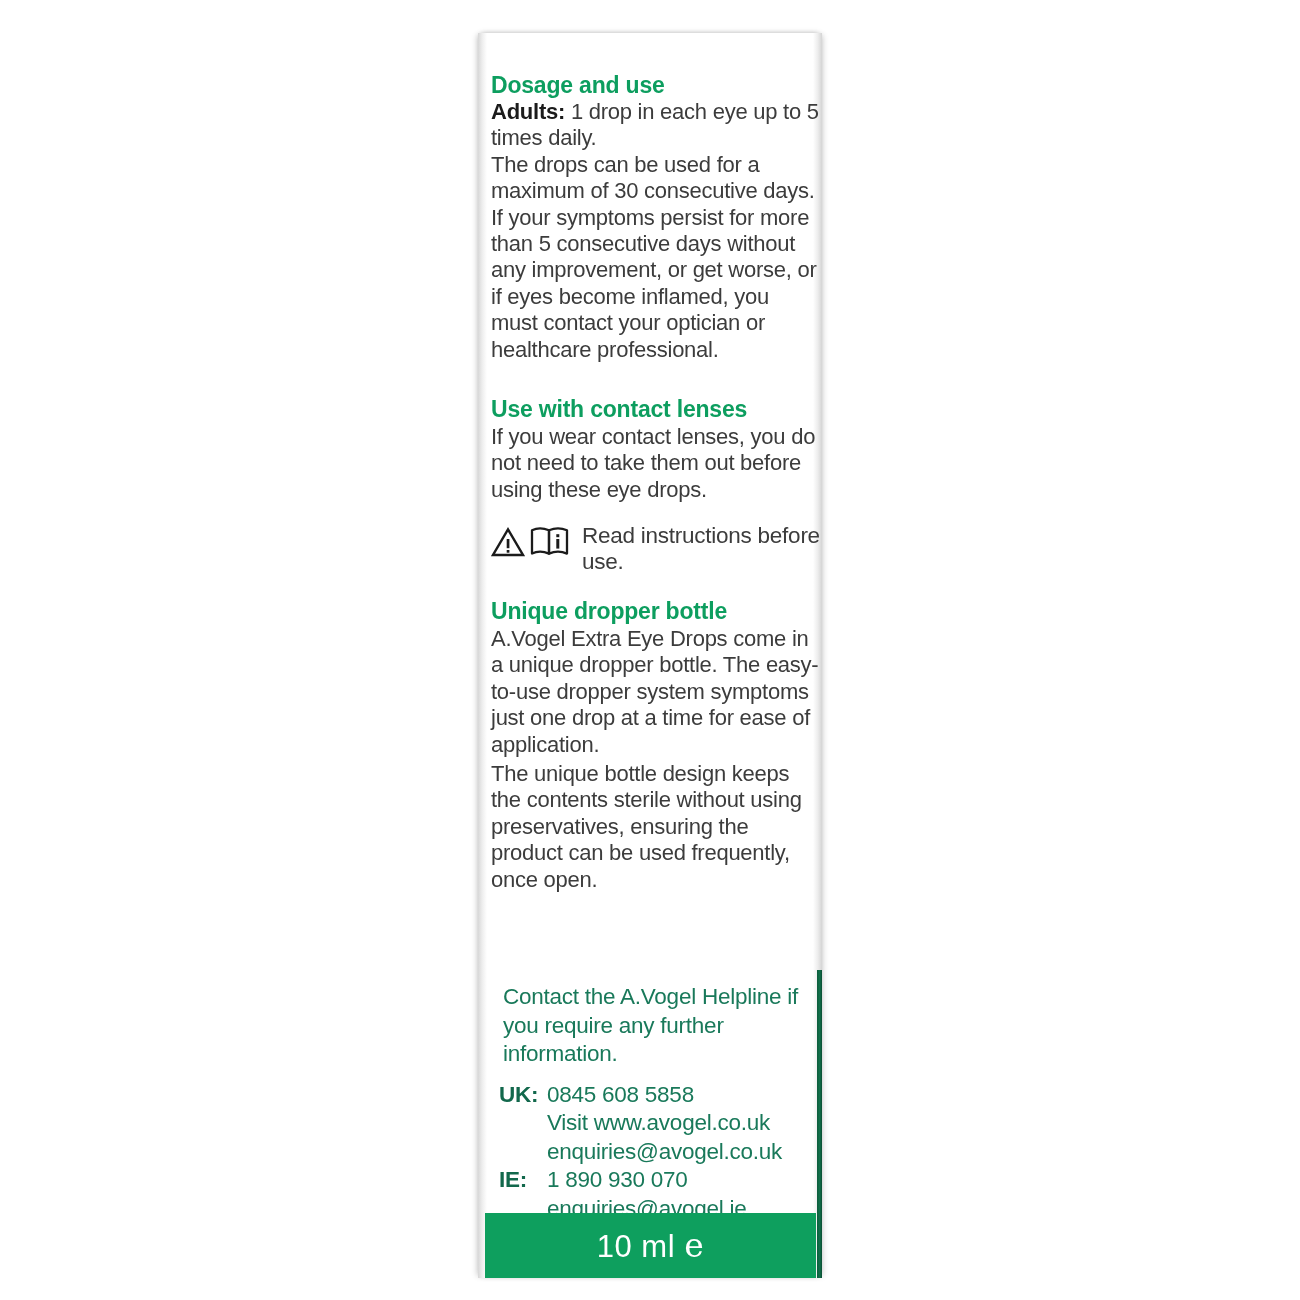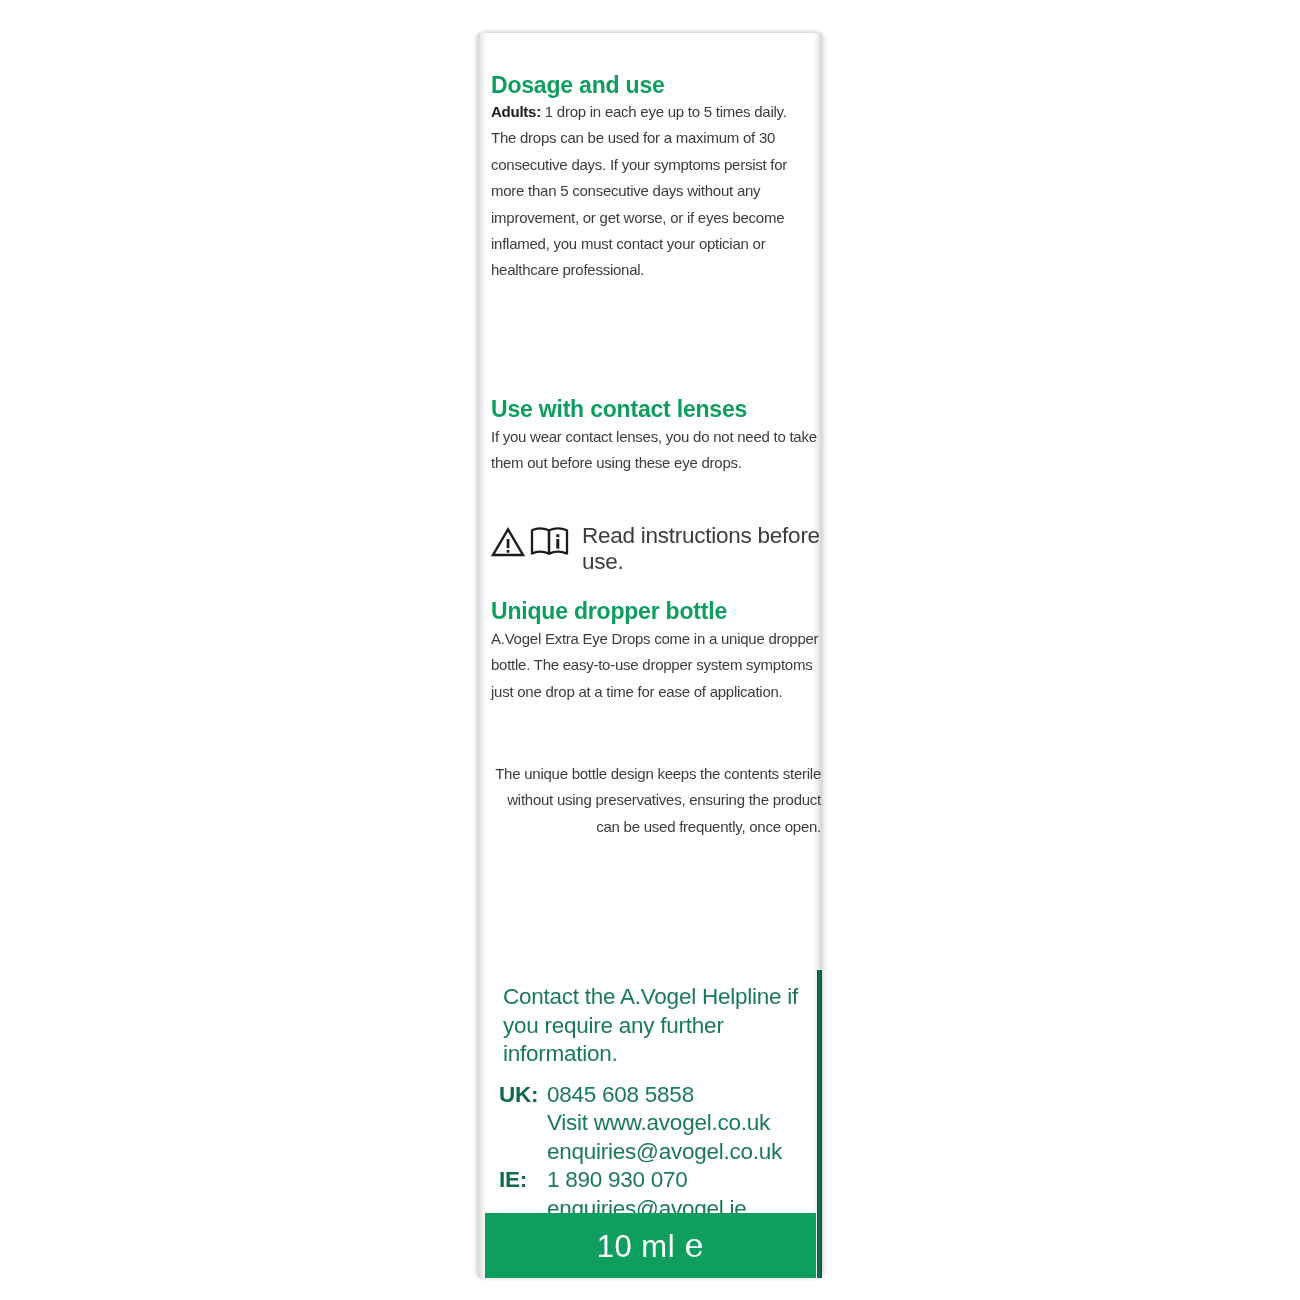--- a/index.html
+++ b/index.html
@@ -66,32 +66,32 @@
     margin: 0;
     font-size: 23px;
     line-height: 28px;
     font-weight: bold;
     color: #0d9e5f;
     letter-spacing: -0.2px;
   }
 
   p.body {
     margin: 0;
-    font-size: 15px;
+    font-size: 22px;
     line-height: 26.4px;
     color: #3c3c3c;
     letter-spacing: -0.25px;
   }
   p.body b { color: #1b1b1b; font-weight: bold; }
 
   .blk-dosage      { position: absolute; left: 0;  top: 38px;   width: 330px; }
   .blk-lenses      { position: absolute; left: 0;  top: 362px;  width: 330px; }
   .blk-read        { position: absolute; left: 0;  top: 490px;  width: 330px; }
   .blk-dropper     { position: absolute; left: 0;  top: 564px;  width: 330px; }
-  .blk-sterile     { position: absolute; left: 0;  top: 728px;  width: 330px; text-align: right; }
+  .blk-sterile     { position: absolute; left: 0;  top: 728px;  width: 330px; }
   .blk-contact     { position: absolute; left: 0;  top: 938px;  width: 330px; }
 
   .blk-lenses h2.section-head,
   .blk-dropper h2.section-head { margin-bottom: 1px; }
 
   
   .read-row {
     display: flex;
     align-items: flex-start;
     gap: 12px;

